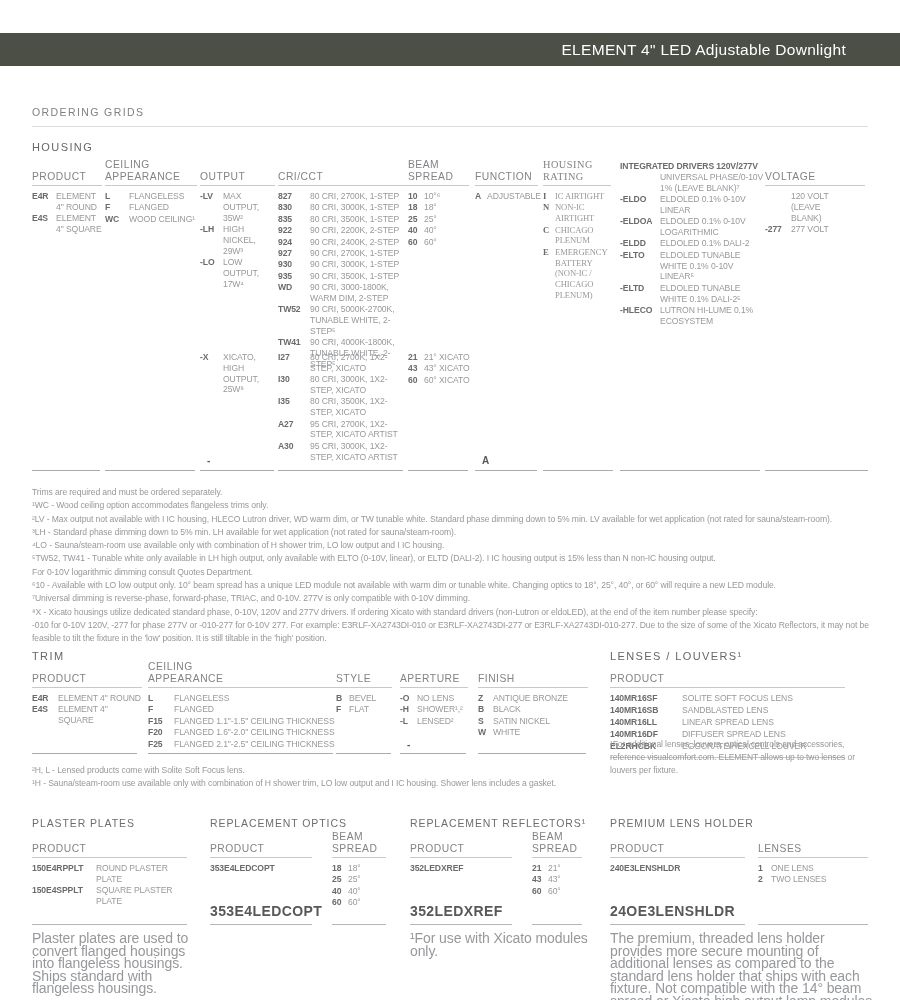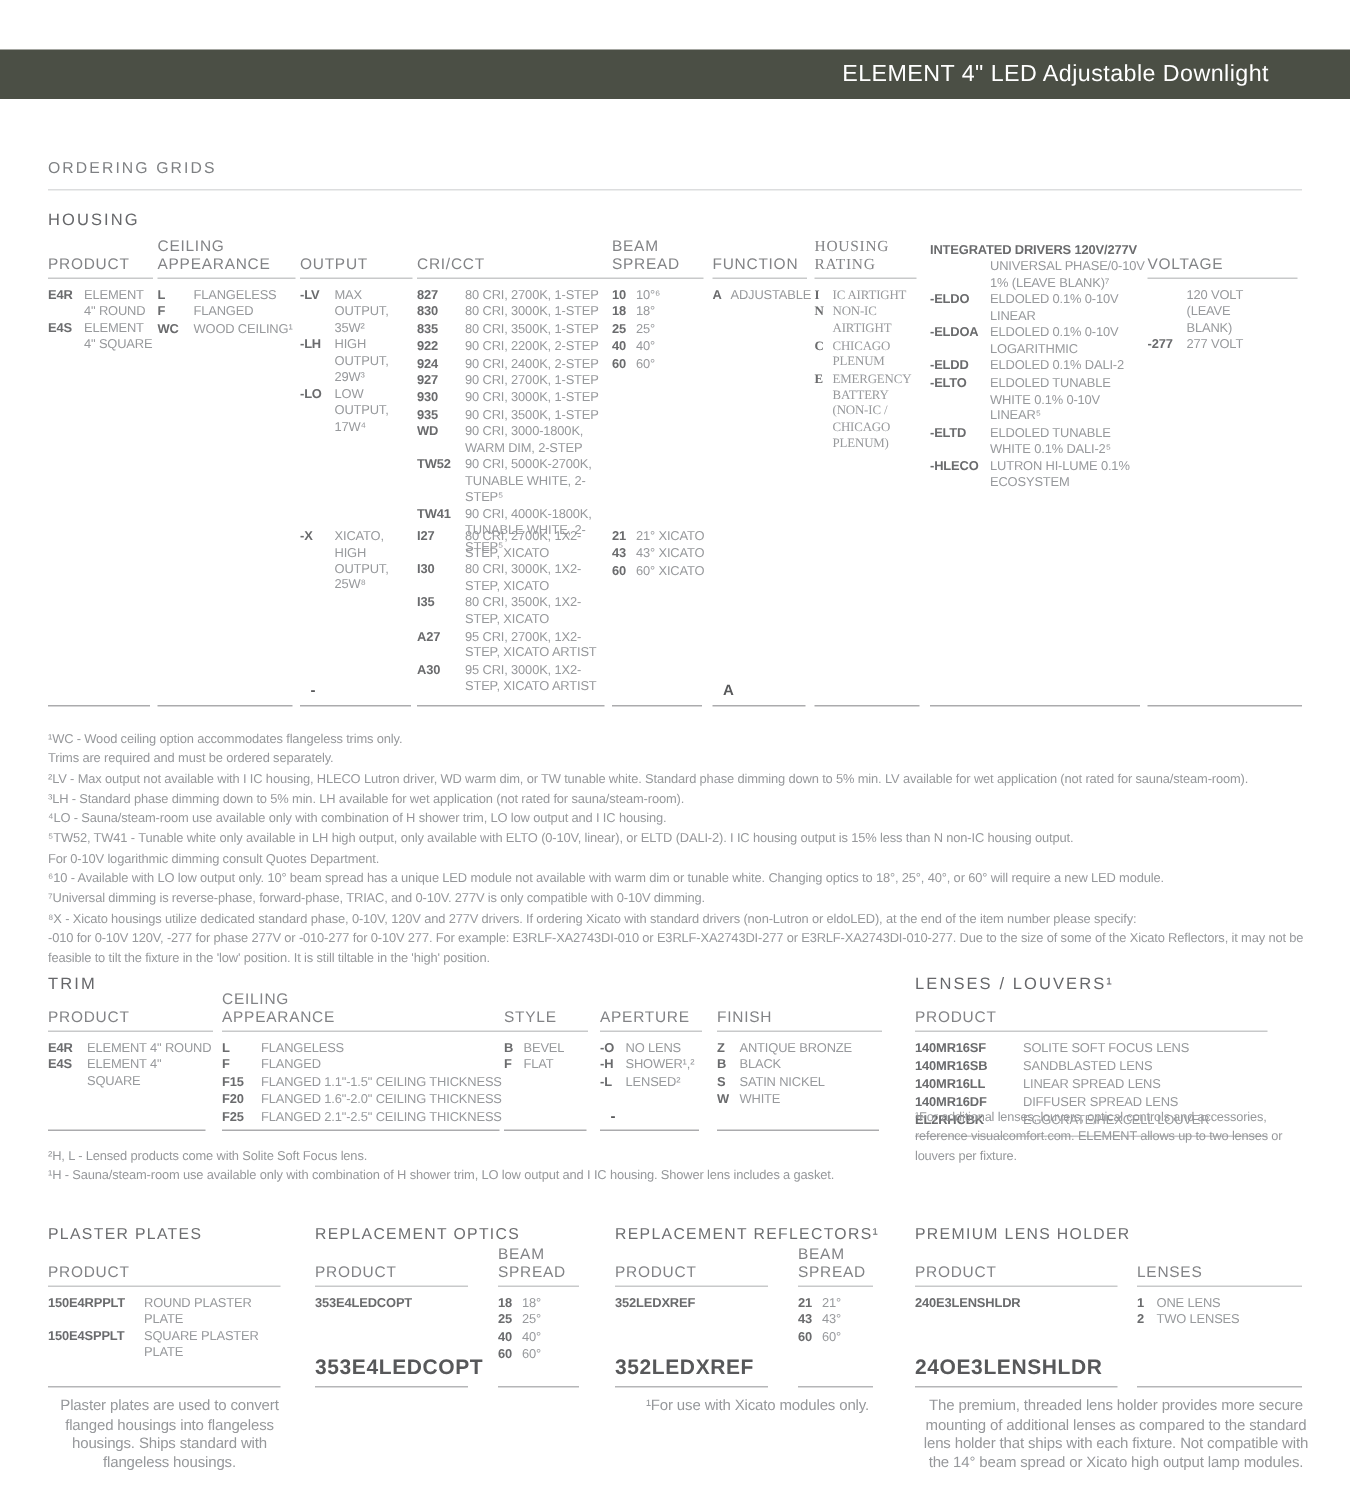--- a/index.html
+++ b/index.html
@@ -90,21 +90,21 @@
   #b-lh-prod    { left:610px; width:135px; --cw:100px; }
   #b-lh-lenses  { left:758px; width:110px; --cw:13px; }
 
   .bigcode { position:absolute; top:903px; font-size:14px; font-weight:700; color:#57585a; letter-spacing:.4px; }
   #bc-optics{left:210px} #bc-refl{left:410px} #bc-lh{left:610px}
   .sline { position:absolute; top:924px; border-top:1px solid #b5b6b8; height:0; }
   #pl-rule{left:32px;width:155px} #sl-o1{left:210px;width:102px} #sl-o2{left:332px;width:54px}
   #sl-r1{left:410px;width:102px} #sl-r2{left:532px;width:50px}
   #sl-l1{left:610px;width:135px} #sl-l2{left:758px;width:110px}
 
-  .bnote { position:absolute; top:932px; font-size:10px; line-height:12.6px; color:#96989b; letter-spacing:-.1px;text-align:center; }
+  .bnote { position:absolute; top:932px; font-size:14px; line-height:12.6px; color:#96989b; letter-spacing:-.1px; }
   #note-plaster{left:32px;width:162px} #fn-refl{left:410px;width:190px} #note-lh{left:610px;width:268px}
 </style>
 </head>
 <body>
 
 <div class="page">
 
   <div class="topbar">
     <span>ELEMENT 4" LED Adjustable Downlight</span>
   </div>
@@ -157,21 +157,21 @@
         <span>OUTPUT</span>
       </div>
     <div class="items">
 
     <div class="item">
           <span class="code">-LV</span>
           <span class="desc">MAX OUTPUT, 35W²</span>
         </div>
         <div class="item">
           <span class="code">-LH</span>
-          <span class="desc">HIGH OUTPUT, 29W³</span>
+          <span class="desc">HIGH NICKEL, 29W³</span>
         </div>
         <div class="item">
           <span class="code">-LO</span>
           <span class="desc">LOW OUTPUT, 17W⁴</span>
         </div>
       </div>
   </div>
 
   <div class="hcol" id="h-cricct">
     <div class="colhead h30">
@@ -404,22 +404,22 @@
   <div class="blank" id="bl3">-</div>
   <div class="blank" id="bl4"></div>
   <div class="blank" id="bl5"></div>
   <div class="blank" id="bl6">A</div>
   <div class="blank" id="bl7"></div>
   <div class="blank" id="bl8"></div>
   <div class="blank" id="bl9"></div>
 
   <div class="fnlist" id="h-fns">
 
-  <div class="fn">¹WC - Wood ceiling option accommodates flangeless trims only.</div>
-      <div class="fn">Trims are required and must be ordered separately.</div>
+  <div class="fn">Trims are required and must be ordered separately.</div>
+      <div class="fn">¹WC - Wood ceiling option accommodates flangeless trims only.</div>
       <div class="fn">²LV - Max output not available with I IC housing, HLECO Lutron driver, WD warm dim, or TW tunable white. Standard phase dimming down to 5% min. LV available for wet application (not rated for sauna/steam-room).</div>
       <div class="fn">³LH - Standard phase dimming down to 5% min. LH available for wet application (not rated for sauna/steam-room).</div>
       <div class="fn">⁴LO - Sauna/steam-room use available only with combination of H shower trim, LO low output and I IC housing.</div>
       <div class="fn">⁵TW52, TW41 - Tunable white only available in LH high output, only available with ELTO (0-10V, linear), or ELTD (DALI-2). I IC housing output is 15% less than N non-IC housing output.</div>
       <div class="fn">For 0-10V logarithmic dimming consult Quotes Department.</div>
       <div class="fn">⁶10 - Available with LO low output only. 10° beam spread has a unique LED module not available with warm dim or tunable white. Changing optics to 18°, 25°, 40°, or 60° will require a new LED module.</div>
       <div class="fn">⁷Universal dimming is reverse-phase, forward-phase, TRIAC, and 0-10V. 277V is only compatible with 0-10V dimming.</div>
       <div class="fn">⁸X - Xicato housings utilize dedicated standard phase, 0-10V, 120V and 277V drivers. If ordering Xicato with standard drivers (non-Lutron or eldoLED), at the end of the item number please specify:</div>
       <div class="fn">-010 for 0-10V 120V, -277 for phase 277V or -010-277 for 0-10V 277. For example: E3RLF-XA2743DI-010 or E3RLF-XA2743DI-277 or E3RLF-XA2743DI-010-277. Due to the size of some of the Xicato Reflectors, it may not be feasible to tilt the fixture in the 'low' position. It is still tiltable in the 'high' position.</div>
     </div>

